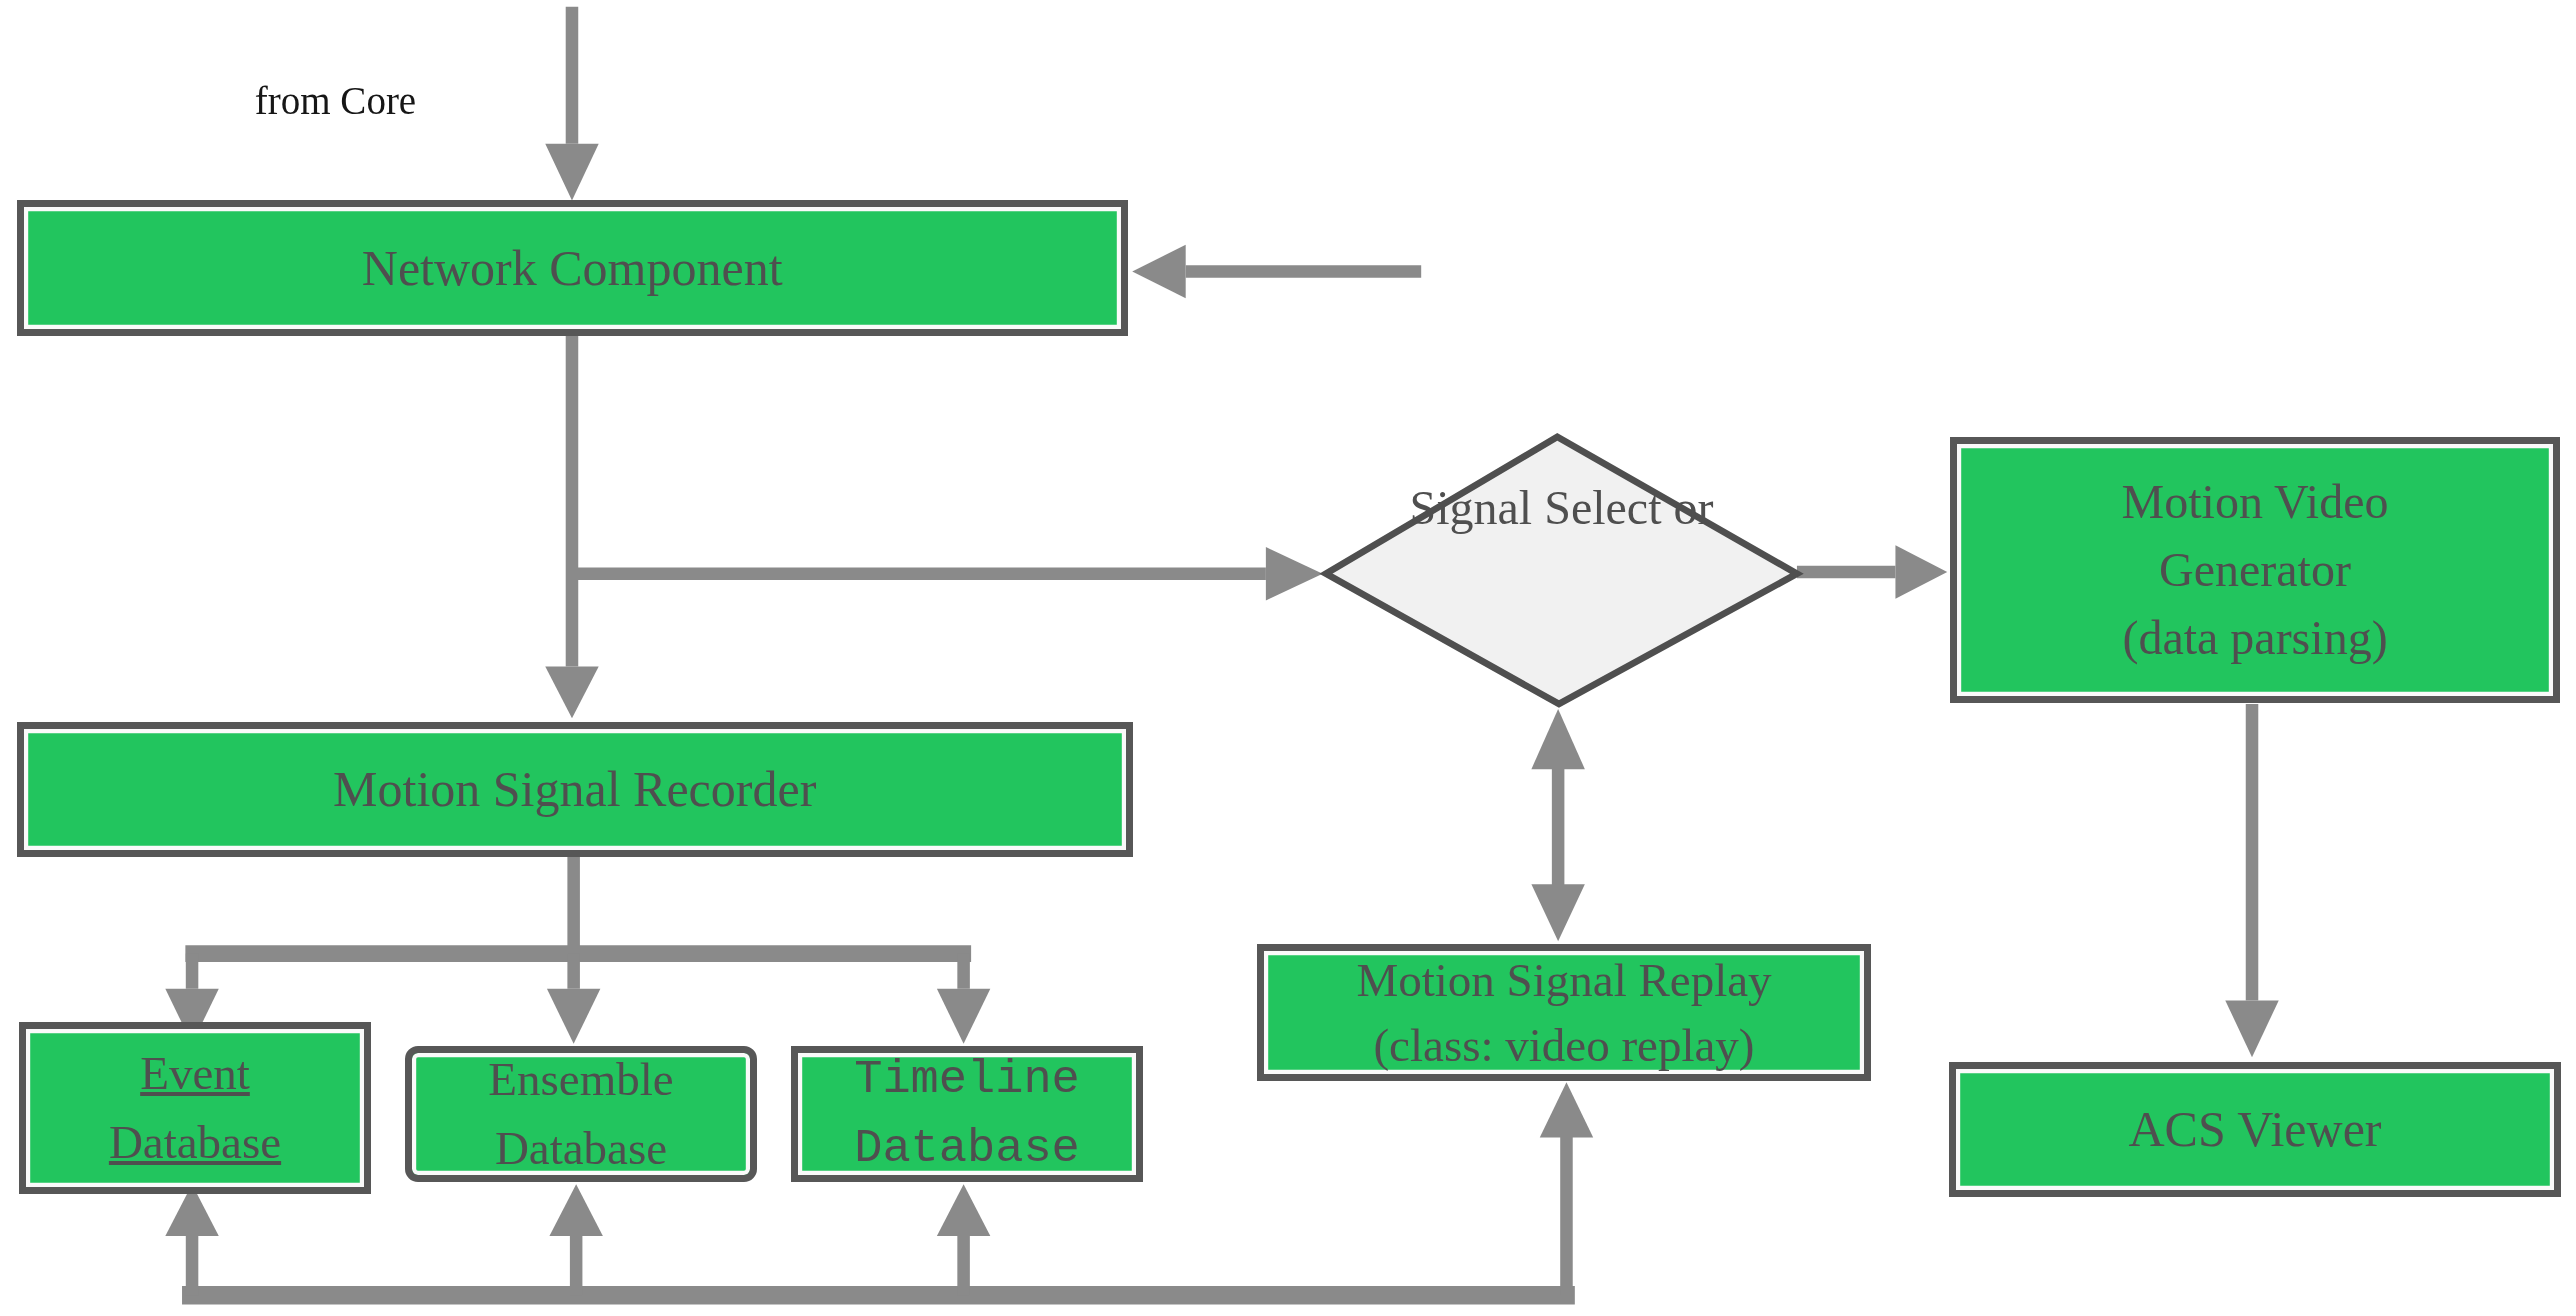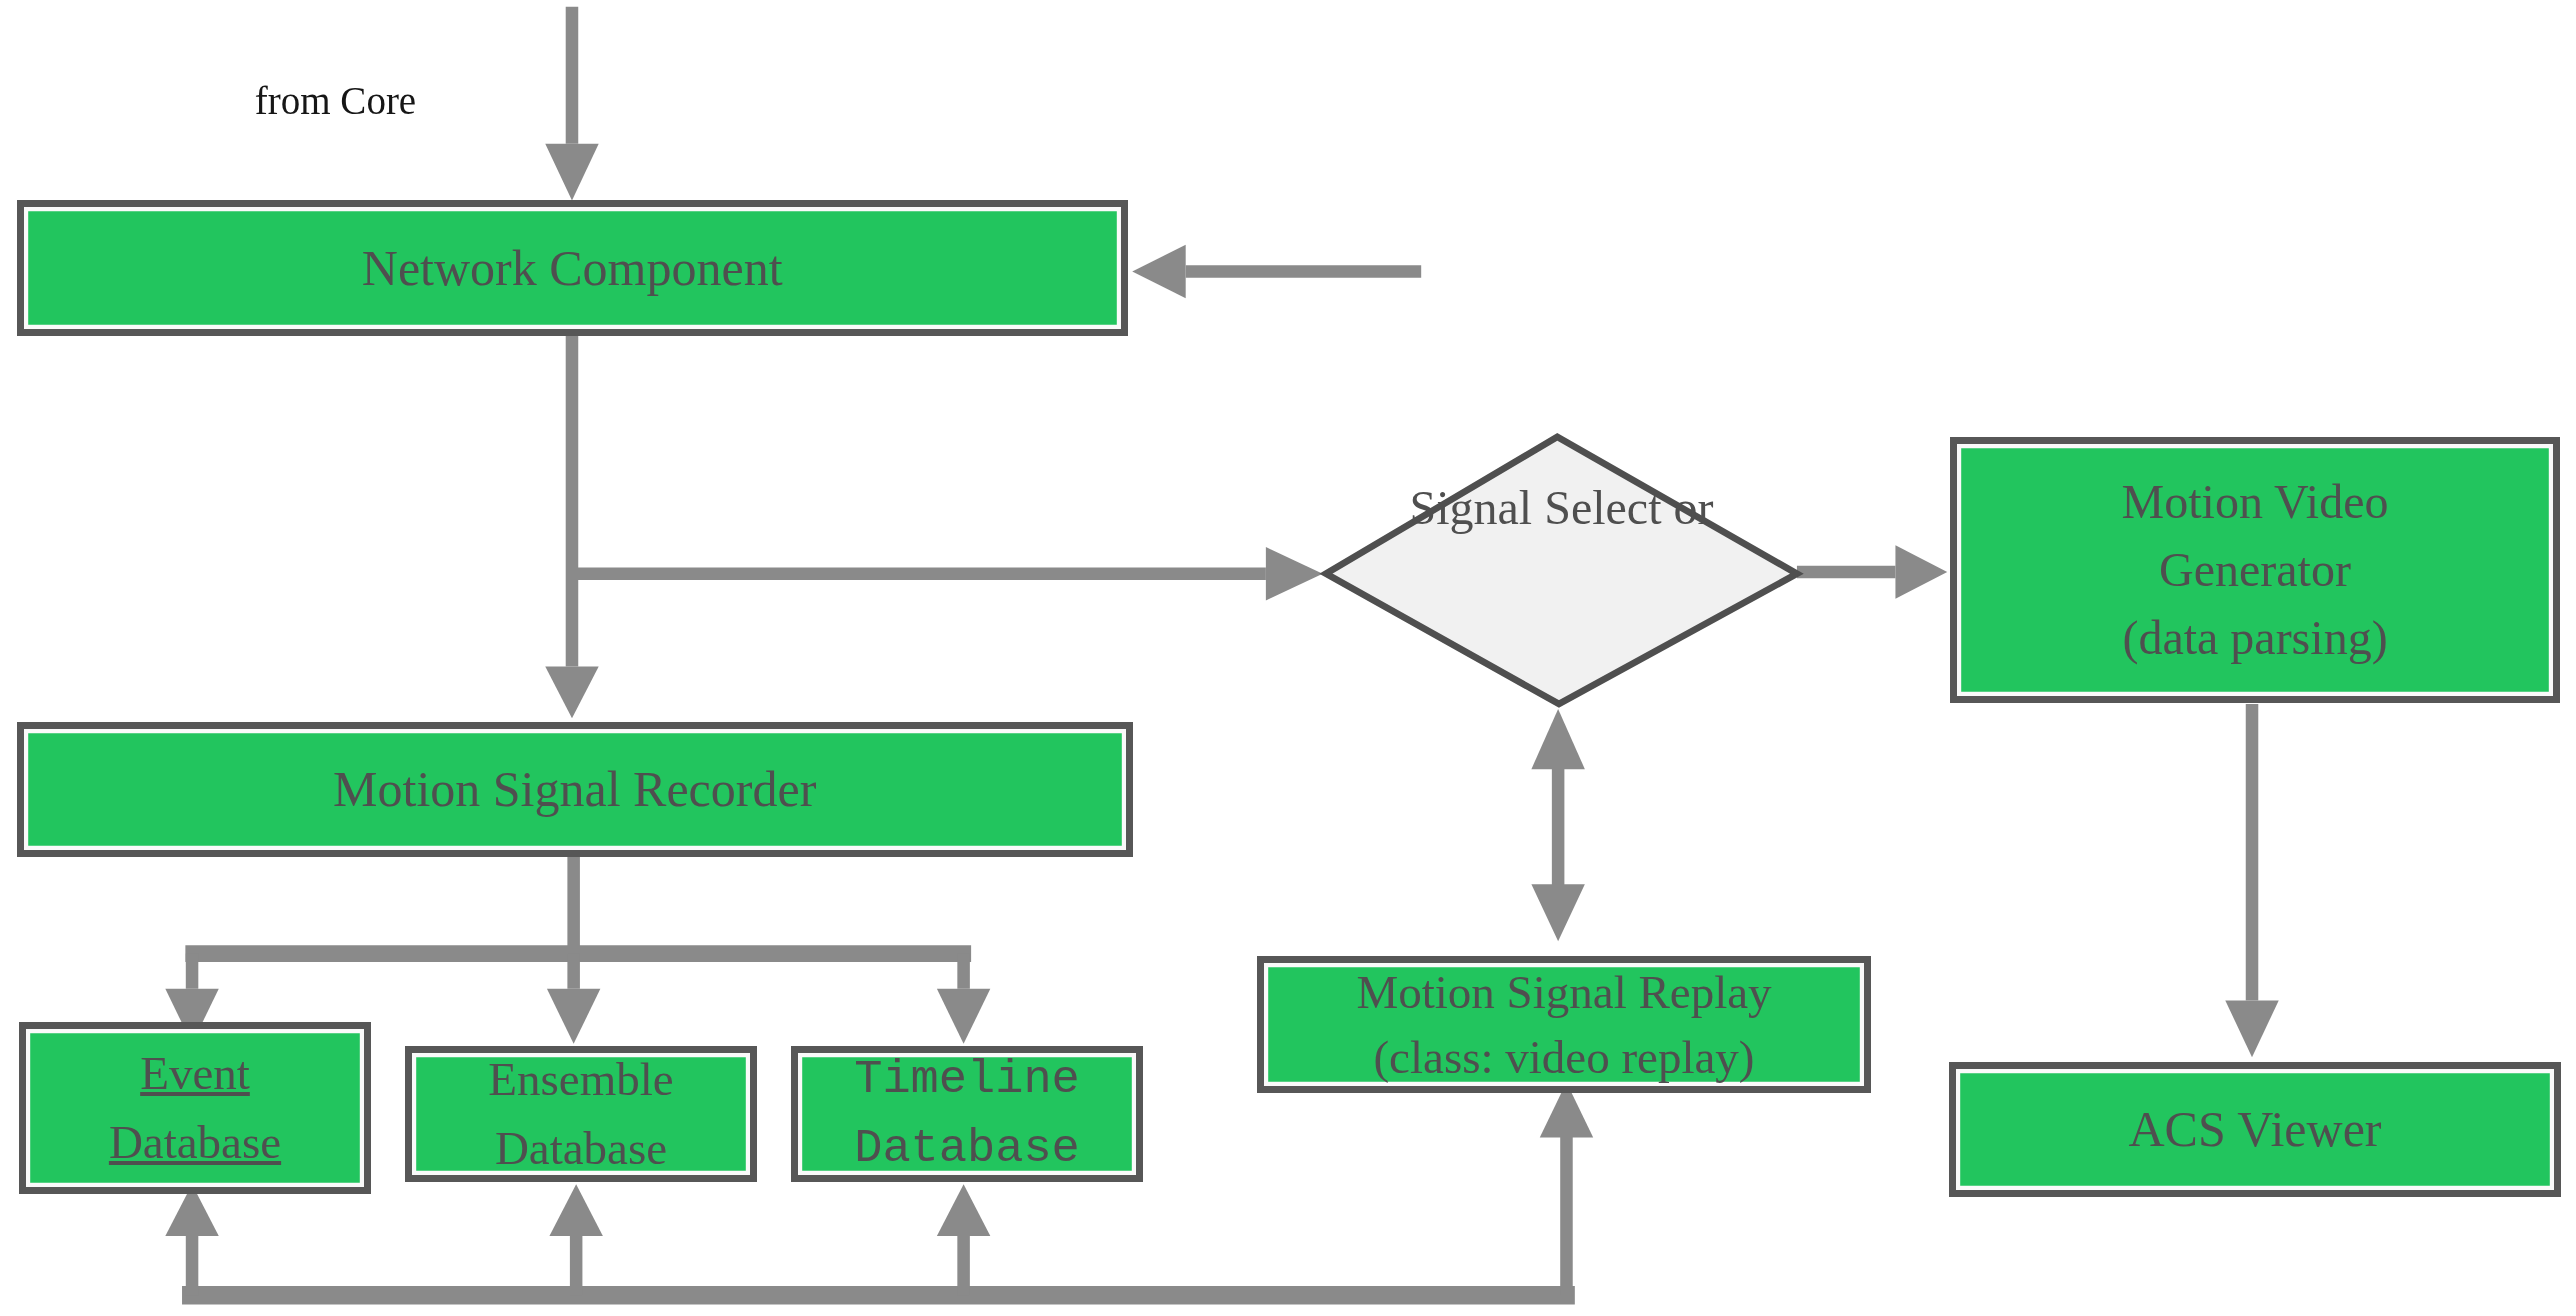--- a/index.html
+++ b/index.html
@@ -23,23 +23,23 @@
   .db-lines{font-size:47px;line-height:69px;}
   .dmd-label{position:absolute;left:1326px;top:474px;width:471px;
              font-size:48px;line-height:67px;color:#4f4f4f;text-align:center;}
   .ext-label{position:absolute;color:#161616;font-size:39px;line-height:47px;
              text-align:center;white-space:nowrap;}
   #lbl-from-core{left:210px;top:77px;width:251px;}
   #lbl-from-mg{left:1096px;top:160px;width:509px;}
   #box-network{left:16.7px;top:200px;width:1111px;height:136px;}
   #box-msr{left:16.7px;top:722px;width:1116px;height:135px;}
   #box-event{left:19px;top:1022px;width:352px;height:172px;text-decoration:underline;}
-  #box-ensemble{left:405px;top:1046px;width:352px;height:136px;}
+  #box-ensemble{left:405px;top:1046px;width:352px;height:136px;border-radius:13px;}
   #box-timeline{left:791px;top:1046px;width:352px;height:136px;font-family:Liberation Mono, monospace;}
-  #box-replay{left:1257px;top:944px;width:614px;height:137px;margin-top:12px;}
+  #box-replay{left:1257px;top:944px;width:614px;height:137px;}
   #box-mvg{left:1950px;top:437px;width:610px;height:266px;}
   #box-acs{left:1949px;top:1062px;width:612px;height:135px;}
 </style>
 </head>
 <body>
 
 <div id="canvas">
 
   <svg class="connectors" viewBox="0 0 3085 1577" xmlns="http://www.w3.org/2000/svg">
 

